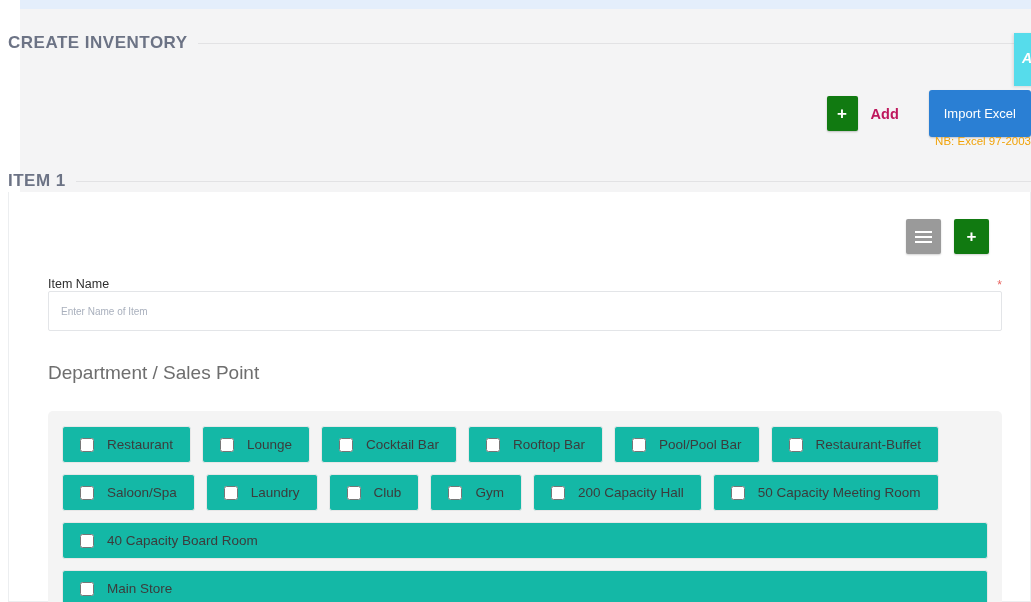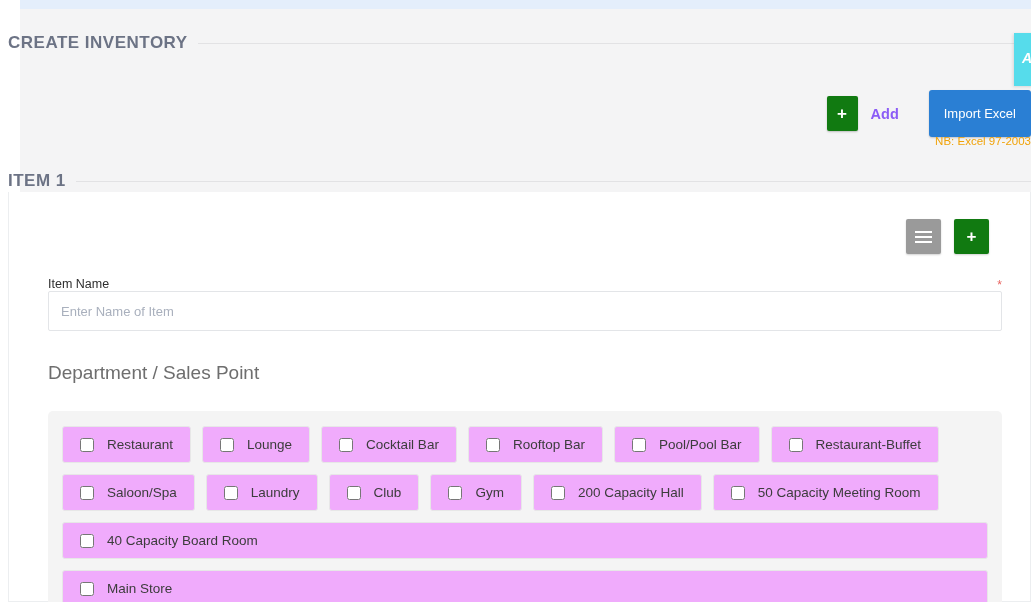--- a/index.html
+++ b/index.html
@@ -72,21 +72,21 @@
     font-weight: bold;
     line-height: 35px;
     text-align: center;
     cursor: pointer;
     box-shadow: 0 1px 2px rgba(0,0,0,0.22);
     padding: 0;
   }
   .add-label {
     font-size: 14.5px;
     font-weight: bold;
-    color: #8b5cf6;
+    color: #be185d;
     margin-left: 13px;
     margin-right: 30px;
   }
   .btn-import {
     background: #2a7fd4;
     color: #ffffff;
     border: none;
     border-radius: 3px;
     font-size: 13px;
     padding: 16px 15px;
@@ -198,21 +198,21 @@
     font-size: 12px;
     line-height: 1;
   }
   .text-input {
     width: 954px;
     height: 40px;
     border: 1px solid #e3e5e8;
     border-radius: 2px;
     background: #ffffff;
     padding: 8px 12px;
-    font-size: 13px;
+    font-size: 10px;
     color: #333;
     font-family: "Liberation Sans", sans-serif;
     outline: none;
   }
   .text-input::placeholder { color: #a9b0bd; }
 
   
   .dept-heading {
     position: absolute;
     left: 39px;
@@ -234,21 +234,21 @@
     padding: 15px 14px 18px 14px;
   }
   .chk-row {
     display: flex;
     flex-wrap: nowrap;
     gap: 11px;
     margin-bottom: 11px;
   }
   .chk-row:last-child { margin-bottom: 0; flex-direction: column; }
   .chk-box {
-    background: #f0abfc;
+    background: #14b8a6;
     border: 1px solid #e7e7e7;
     border-radius: 3px;
     height: 37px;
     display: flex;
     align-items: center;
     padding: 0 17px;
     cursor: pointer;
     white-space: nowrap;
   }
   .chk-box input[type="checkbox"] {

